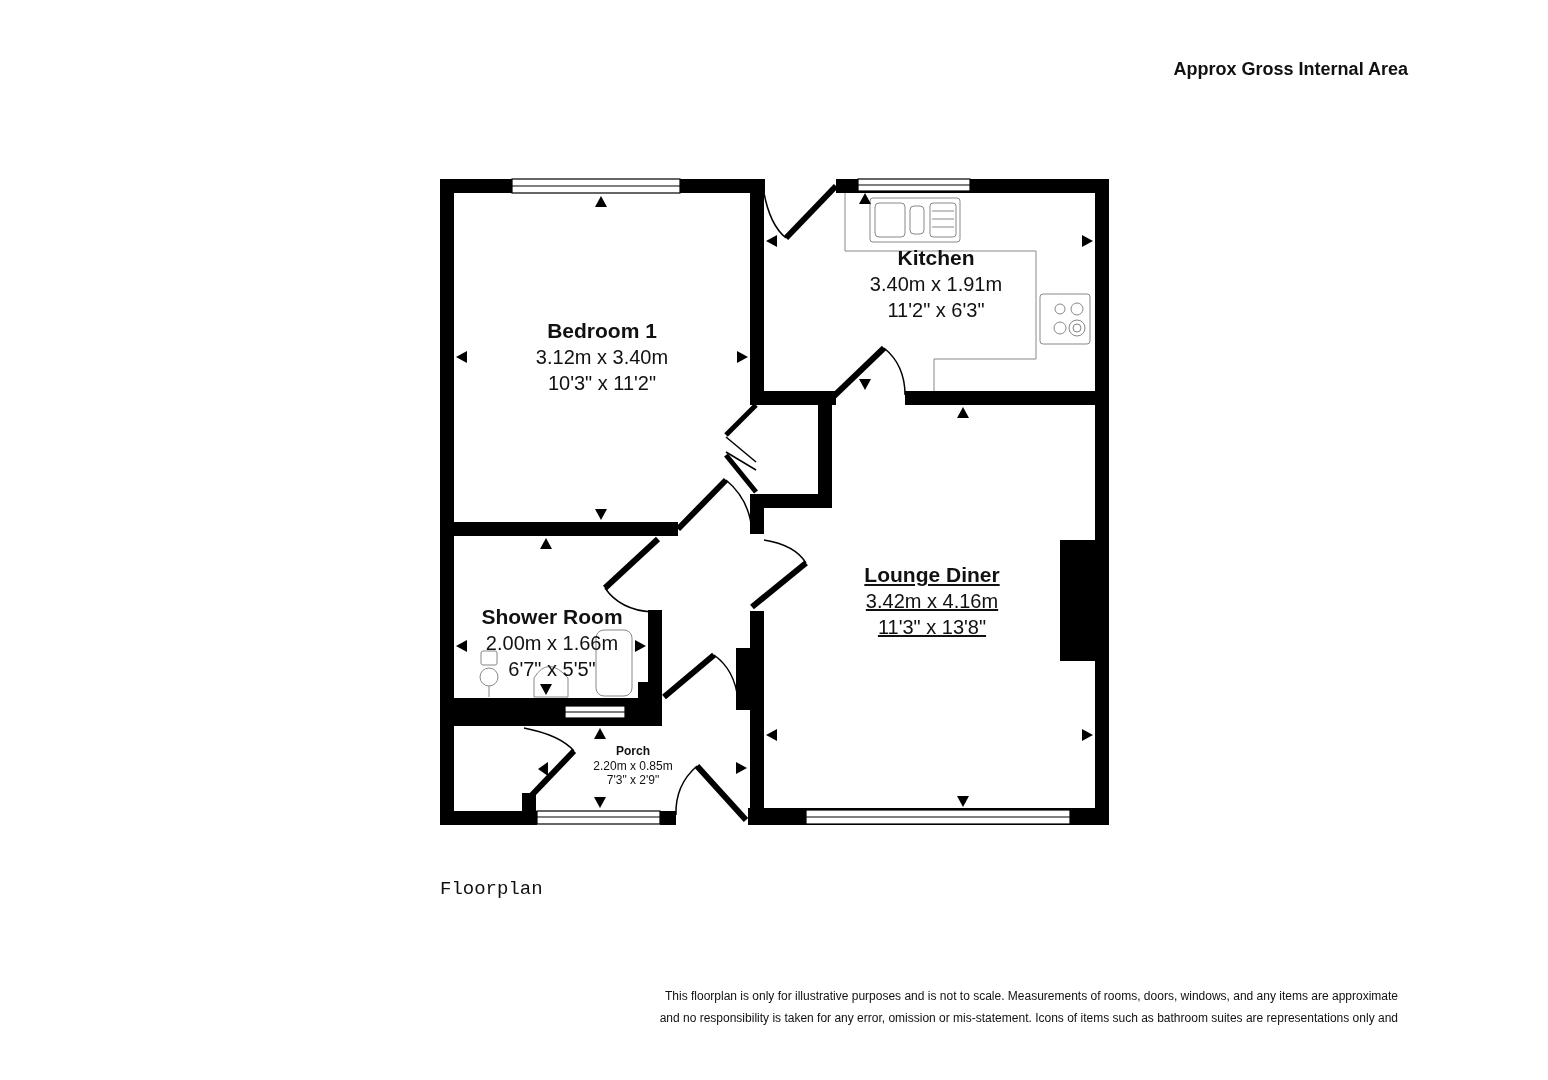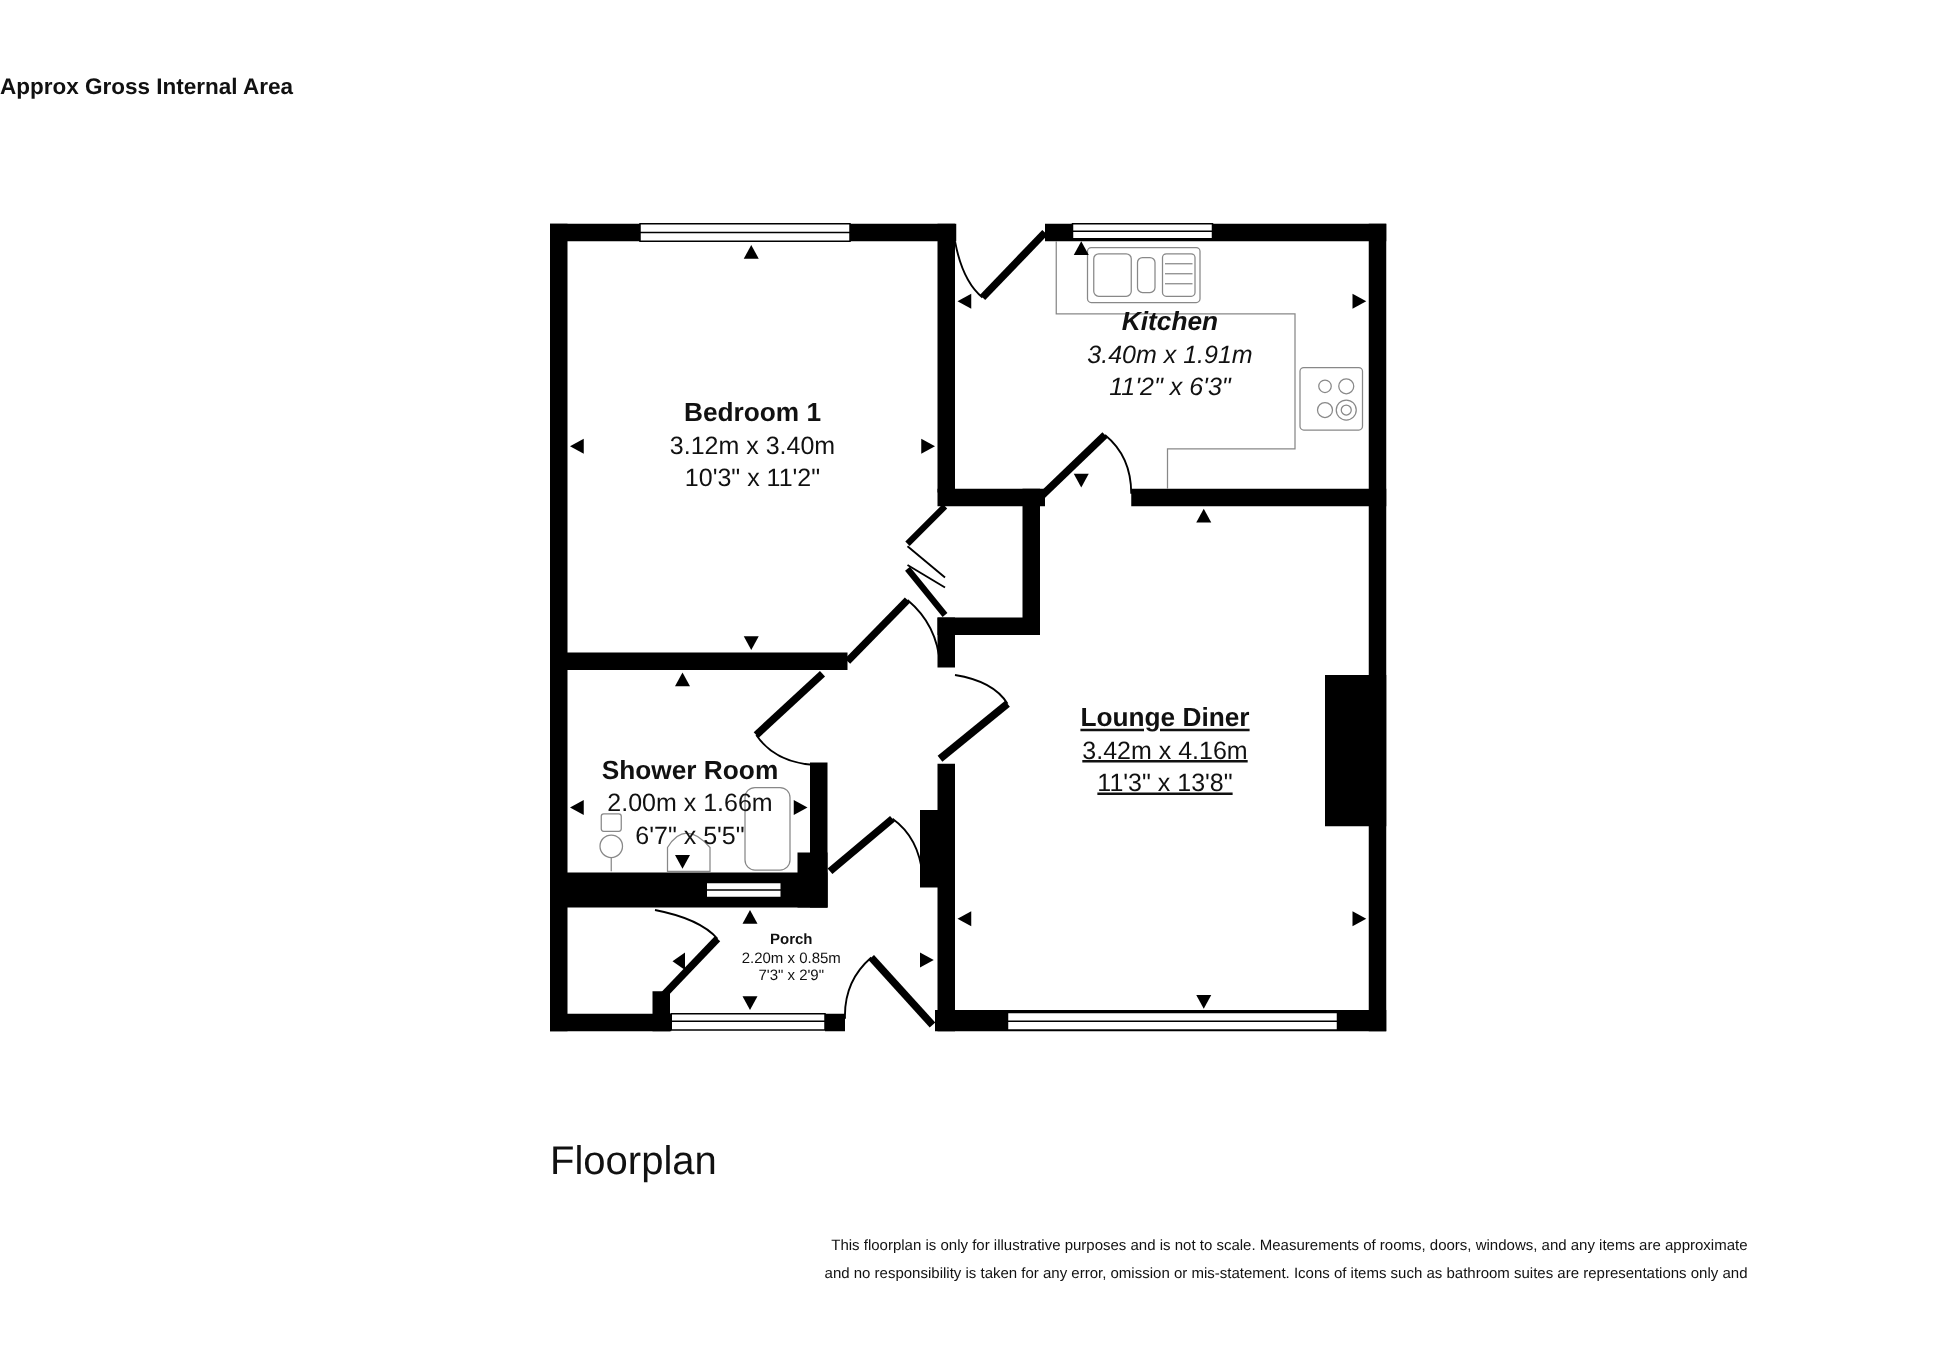--- a/index.html
+++ b/index.html
@@ -1,26 +1,26 @@
 <!DOCTYPE html>
 <html><head>
   <meta charset="utf-8">
   <style>
     html, body { margin: 0; padding: 0; background: #ffffff; }
     body { width: 1548px; height: 1080px; position: relative; overflow: hidden;
            font-family: "Liberation Sans", sans-serif; color: #111; }
-    .header { position: absolute; left: 0; top: 58px; width: 1408px; text-align: left;
+    .header { position: absolute; left: 0; top: 58px; width: 1408px; text-align: right;
               font-weight: bold; font-size: 18px; line-height: 23px; }
     .plan { position: absolute; left: 0; top: 0; }
     .room-label { position: absolute; text-align: center; white-space: nowrap; }
     .room-name { font-weight: bold; font-size: 21px; line-height: 26px; }
     .room-dim { font-size: 20px; line-height: 26px; }
     .porch .room-name { font-size: 12px; line-height: 15px; }
     .porch .room-dim { font-size: 12px; line-height: 14px; }
-    .plan-title { position: absolute; left: 440px; top: 910px; font-size: 32px; }
+    .plan-title { position: absolute; left: 440px; top: 878px; font-size: 19px; font-family: Liberation Mono, monospace; }
     .disclaimer { position: absolute; left: 150px; top: 985px; width: 1248px; text-align: right;
                   font-size: 12px; line-height: 22px; }
   </style>
 </head>
 <body>
 
 <div class="header">
   <div>Approx Gross Internal Area</div>
 </div>
 
@@ -148,21 +148,21 @@
     <polygon points="747,768 736,762 736,774"></polygon>
   </g>
 </svg>
 
 <div class="room-label" style="left:520px; top:318px; width:164px;">
   <div class="room-name">Bedroom 1</div>
   <div class="room-dim">3.12m x 3.40m</div>
   <div class="room-dim">10'3" x 11'2"</div>
 </div>
 
-<div class="room-label" style="left:856px; top:245px; width:160px;font-style:italic;">
+<div class="room-label" style="left:856px; top:245px; width:160px;">
   <div class="room-name">Kitchen</div>
   <div class="room-dim">3.40m x 1.91m</div>
   <div class="room-dim">11'2" x 6'3"</div>
 </div>
 
 <div class="room-label" style="left:852px; top:562px; width:160px;text-decoration:underline;">
   <div class="room-name">Lounge Diner</div>
   <div class="room-dim">3.42m x 4.16m</div>
   <div class="room-dim">11'3" x 13'8"</div>
 </div>

